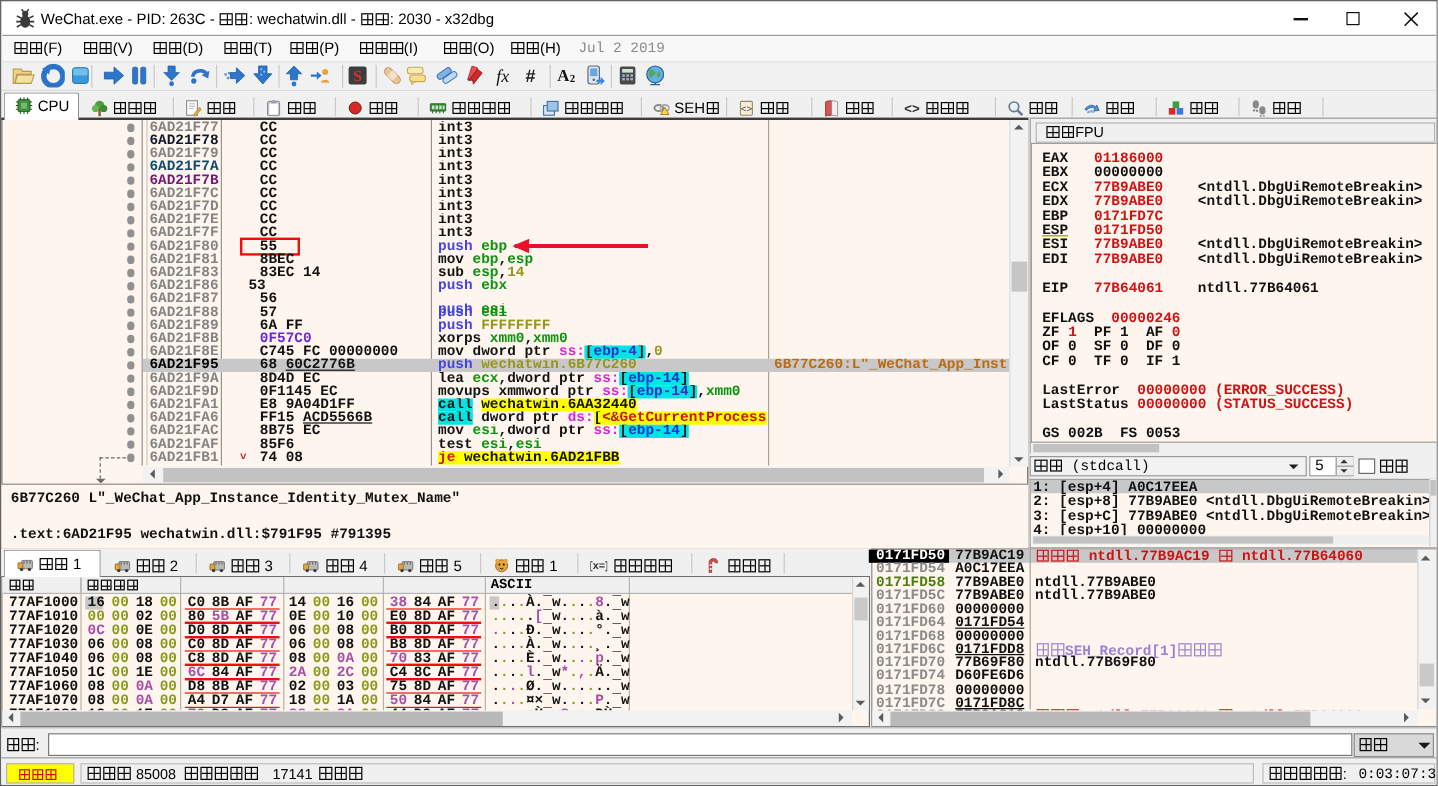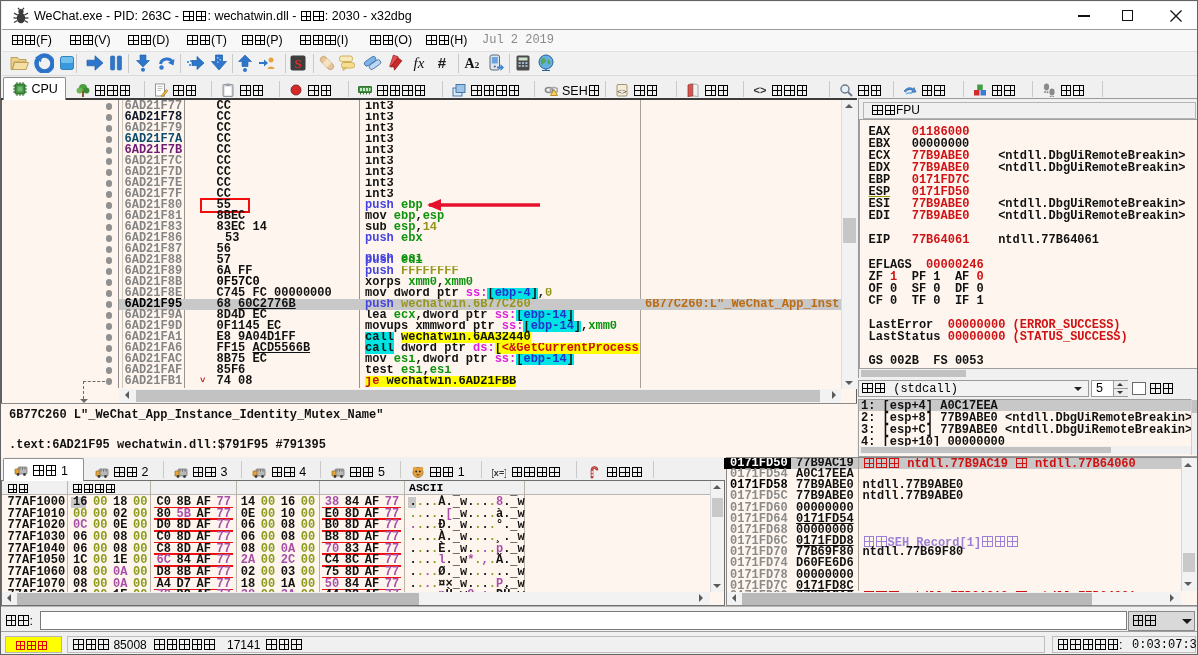--- a/index.html
+++ b/index.html
@@ -351,33 +351,33 @@
 <div class="mono abs" style="left:123.5px;top:198.7px;height:11px;line-height:11px;color:#848484">6AD21F80</div>
 <div class="mono abs" style="left:215.5px;top:198.7px;height:11px;line-height:11px;color:#121212">55</div>
 <div class="mono abs" style="left:364px;top:198.7px;height:11px;line-height:11px;color:#121212;width:274px;overflow:hidden"><span class="b">push</span> <span class="gr">ebp</span></div>
 <div class="mono abs" style="left:123.5px;top:209.7px;height:11px;line-height:11px;color:#848484">6AD21F81</div>
 <div class="mono abs" style="left:215.5px;top:209.7px;height:11px;line-height:11px;color:#121212">8BEC</div>
 <div class="mono abs" style="left:364px;top:209.7px;height:11px;line-height:11px;color:#121212;width:274px;overflow:hidden">mov <span class="gr">ebp</span>,<span class="gr">esp</span></div>
 <div class="mono abs" style="left:123.5px;top:220.7px;height:11px;line-height:11px;color:#848484">6AD21F83</div>
 <div class="mono abs" style="left:215.5px;top:220.7px;height:11px;line-height:11px;color:#121212">83EC 14</div>
 <div class="mono abs" style="left:364px;top:220.7px;height:11px;line-height:11px;color:#121212;width:274px;overflow:hidden">sub <span class="gr">esp</span>,<span class="o">14</span></div>
 <div class="mono abs" style="left:123.5px;top:231.7px;height:11px;line-height:11px;color:#848484">6AD21F86</div>
-<div class="mono abs" style="left:224px;top:231.7px;height:11px;line-height:11px;color:#121212">53</div>
+<div class="mono abs" style="left:206px;top:231.7px;height:11px;line-height:11px;color:#121212">53</div>
 <div class="mono abs" style="left:364px;top:231.7px;height:11px;line-height:11px;color:#121212;width:274px;overflow:hidden"><span class="b">push</span> <span class="gr">ebx</span></div>
 <div class="mono abs" style="left:123.5px;top:242.7px;height:11px;line-height:11px;color:#848484">6AD21F87</div>
 <div class="mono abs" style="left:215.5px;top:242.7px;height:11px;line-height:11px;color:#121212">56</div>
 <div class="mono abs" style="left:364px;top:252px;height:11px;line-height:11px;color:#121212;width:234px;overflow:hidden"><span class="b">push</span> <span class="gr">esi</span></div>
 <div class="mono abs" style="left:123.5px;top:253.7px;height:11px;line-height:11px;color:#848484">6AD21F88</div>
 <div class="mono abs" style="left:215.5px;top:253.7px;height:11px;line-height:11px;color:#121212">57</div>
 <div class="mono abs" style="left:364px;top:253.7px;height:11px;line-height:11px;color:#121212;width:274px;overflow:hidden"><span class="b">push</span> <span class="gr">edi</span></div>
 <div class="mono abs" style="left:123.5px;top:264.7px;height:11px;line-height:11px;color:#848484">6AD21F89</div>
 <div class="mono abs" style="left:215.5px;top:264.7px;height:11px;line-height:11px;color:#121212">6A FF</div>
 <div class="mono abs" style="left:364px;top:264.7px;height:11px;line-height:11px;color:#121212;width:274px;overflow:hidden"><span class="b">push</span> <span class="o">FFFFFFFF</span></div>
 <div class="mono abs" style="left:123.5px;top:275.7px;height:11px;line-height:11px;color:#848484">6AD21F8B</div>
-<div class="mono abs" style="left:215.5px;top:275.7px;height:11px;line-height:11px;color:#000000">0F57C0</div>
+<div class="mono abs" style="left:215.5px;top:275.7px;height:11px;line-height:11px;color:#6d28d9">0F57C0</div>
 <div class="mono abs" style="left:364px;top:275.7px;height:11px;line-height:11px;color:#121212;width:274px;overflow:hidden">xorps <span class="gr">xmm0</span>,<span class="gr">xmm0</span></div>
 <div class="mono abs" style="left:123.5px;top:286.7px;height:11px;line-height:11px;color:#848484">6AD21F8E</div>
 <div class="mono abs" style="left:215.5px;top:286.7px;height:11px;line-height:11px;color:#121212">C745 FC 00000000</div>
 <div class="mono abs" style="left:364px;top:286.7px;height:11px;line-height:11px;color:#121212;width:274px;overflow:hidden">mov dword ptr <span class="m">ss:</span><span class="cy">[<span class="bb">ebp-4</span>]</span>,<span class="o">0</span></div>
 <div class="mono abs" style="left:123.5px;top:297.7px;height:11px;line-height:11px;color:#000;font-weight:bold">6AD21F95</div>
 <div class="mono abs" style="left:215.5px;top:297.7px;height:11px;line-height:11px;color:#121212">68 <span class="ub">60C2776B</span></div>
 <div class="mono abs" style="left:364px;top:297.7px;height:11px;line-height:11px;color:#121212;width:274px;overflow:hidden"><span class="b">push</span> <span class="o">wechatwin.6B77C260</span></div>
 <div class="mono abs" style="left:644px;top:297.7px;height:11px;line-height:11px;width:195px;overflow:hidden"><span style="color:#bd6b10">6B77C260:L"_WeChat_App_Insta</span></div>
 <div class="mono abs" style="left:123.5px;top:308.7px;height:11px;line-height:11px;color:#848484">6AD21F9A</div>
 <div class="mono abs" style="left:215.5px;top:308.7px;height:11px;line-height:11px;color:#121212">8D4D EC</div>
@@ -612,21 +612,21 @@
 <div class="abs" style="left:725px;top:456px;width:473px;height:149px;background:#fef6ee;border:1px solid #8a8a8a"></div>
 <div class="abs" style="left:722.5px;top:456.7px;width:67.5px;height:11.2px;background:#000"></div>
 <div class="abs" style="left:790px;top:456.7px;width:390px;height:11.2px;background:#c8c8c8"></div>
 <div class="abs" style="left:856.5px;top:457px;width:1px;height:133px;background:#aaa294"></div>
 <div class="abs" style="left:726px;top:457px;width:454px;height:134.5px;overflow:hidden">
     <div class="mono abs" style="left:3px;top:-0.2px;height:11px;line-height:11px;color:#fff;font-weight:bold">0171FD50</div>
     <div class="mono abs" style="left:69px;top:-0.2px;height:11px;line-height:11px;color:#111">77B9AC19</div>
     <div class="mono abs" style="left:135.5px;top:-0.2px;height:11px;line-height:11px;color:#111;white-space:nowrap"><span style="color:#cf1111"><i class="g"></i><i class="g"></i><i class="g"></i> ntdll.77B9AC19 <i class="g"></i> ntdll.77B64060</span></div>
     <div class="mono abs" style="left:3px;top:11.0px;height:11px;line-height:11px;color:#8a8a8a">0171FD54</div>
     <div class="mono abs" style="left:69px;top:11.0px;height:11px;line-height:11px;color:#111">A0C17EEA</div>
-    <div class="mono abs" style="left:3px;top:22.1px;height:11px;line-height:11px;color:#000000">0171FD58</div>
+    <div class="mono abs" style="left:3px;top:22.1px;height:11px;line-height:11px;color:#4d7c0f">0171FD58</div>
     <div class="mono abs" style="left:69px;top:22.1px;height:11px;line-height:11px;color:#111">77B9ABE0</div>
     <div class="mono abs" style="left:135.5px;top:22.1px;height:11px;line-height:11px;color:#111;white-space:nowrap">ntdll.77B9ABE0</div>
     <div class="mono abs" style="left:3px;top:33.3px;height:11px;line-height:11px;color:#8a8a8a">0171FD5C</div>
     <div class="mono abs" style="left:69px;top:33.3px;height:11px;line-height:11px;color:#111">77B9ABE0</div>
     <div class="mono abs" style="left:135.5px;top:33.3px;height:11px;line-height:11px;color:#111;white-space:nowrap">ntdll.77B9ABE0</div>
     <div class="mono abs" style="left:3px;top:44.5px;height:11px;line-height:11px;color:#8a8a8a">0171FD60</div>
     <div class="mono abs" style="left:69px;top:44.5px;height:11px;line-height:11px;color:#111">00000000</div>
     <div class="mono abs" style="left:3px;top:55.6px;height:11px;line-height:11px;color:#8a8a8a">0171FD64</div>
     <div class="mono abs" style="left:69px;top:55.6px;height:11px;line-height:11px;color:#111"><span class="ub">0171FD54</span></div>
     <div class="mono abs" style="left:3px;top:66.8px;height:11px;line-height:11px;color:#8a8a8a">0171FD68</div>

